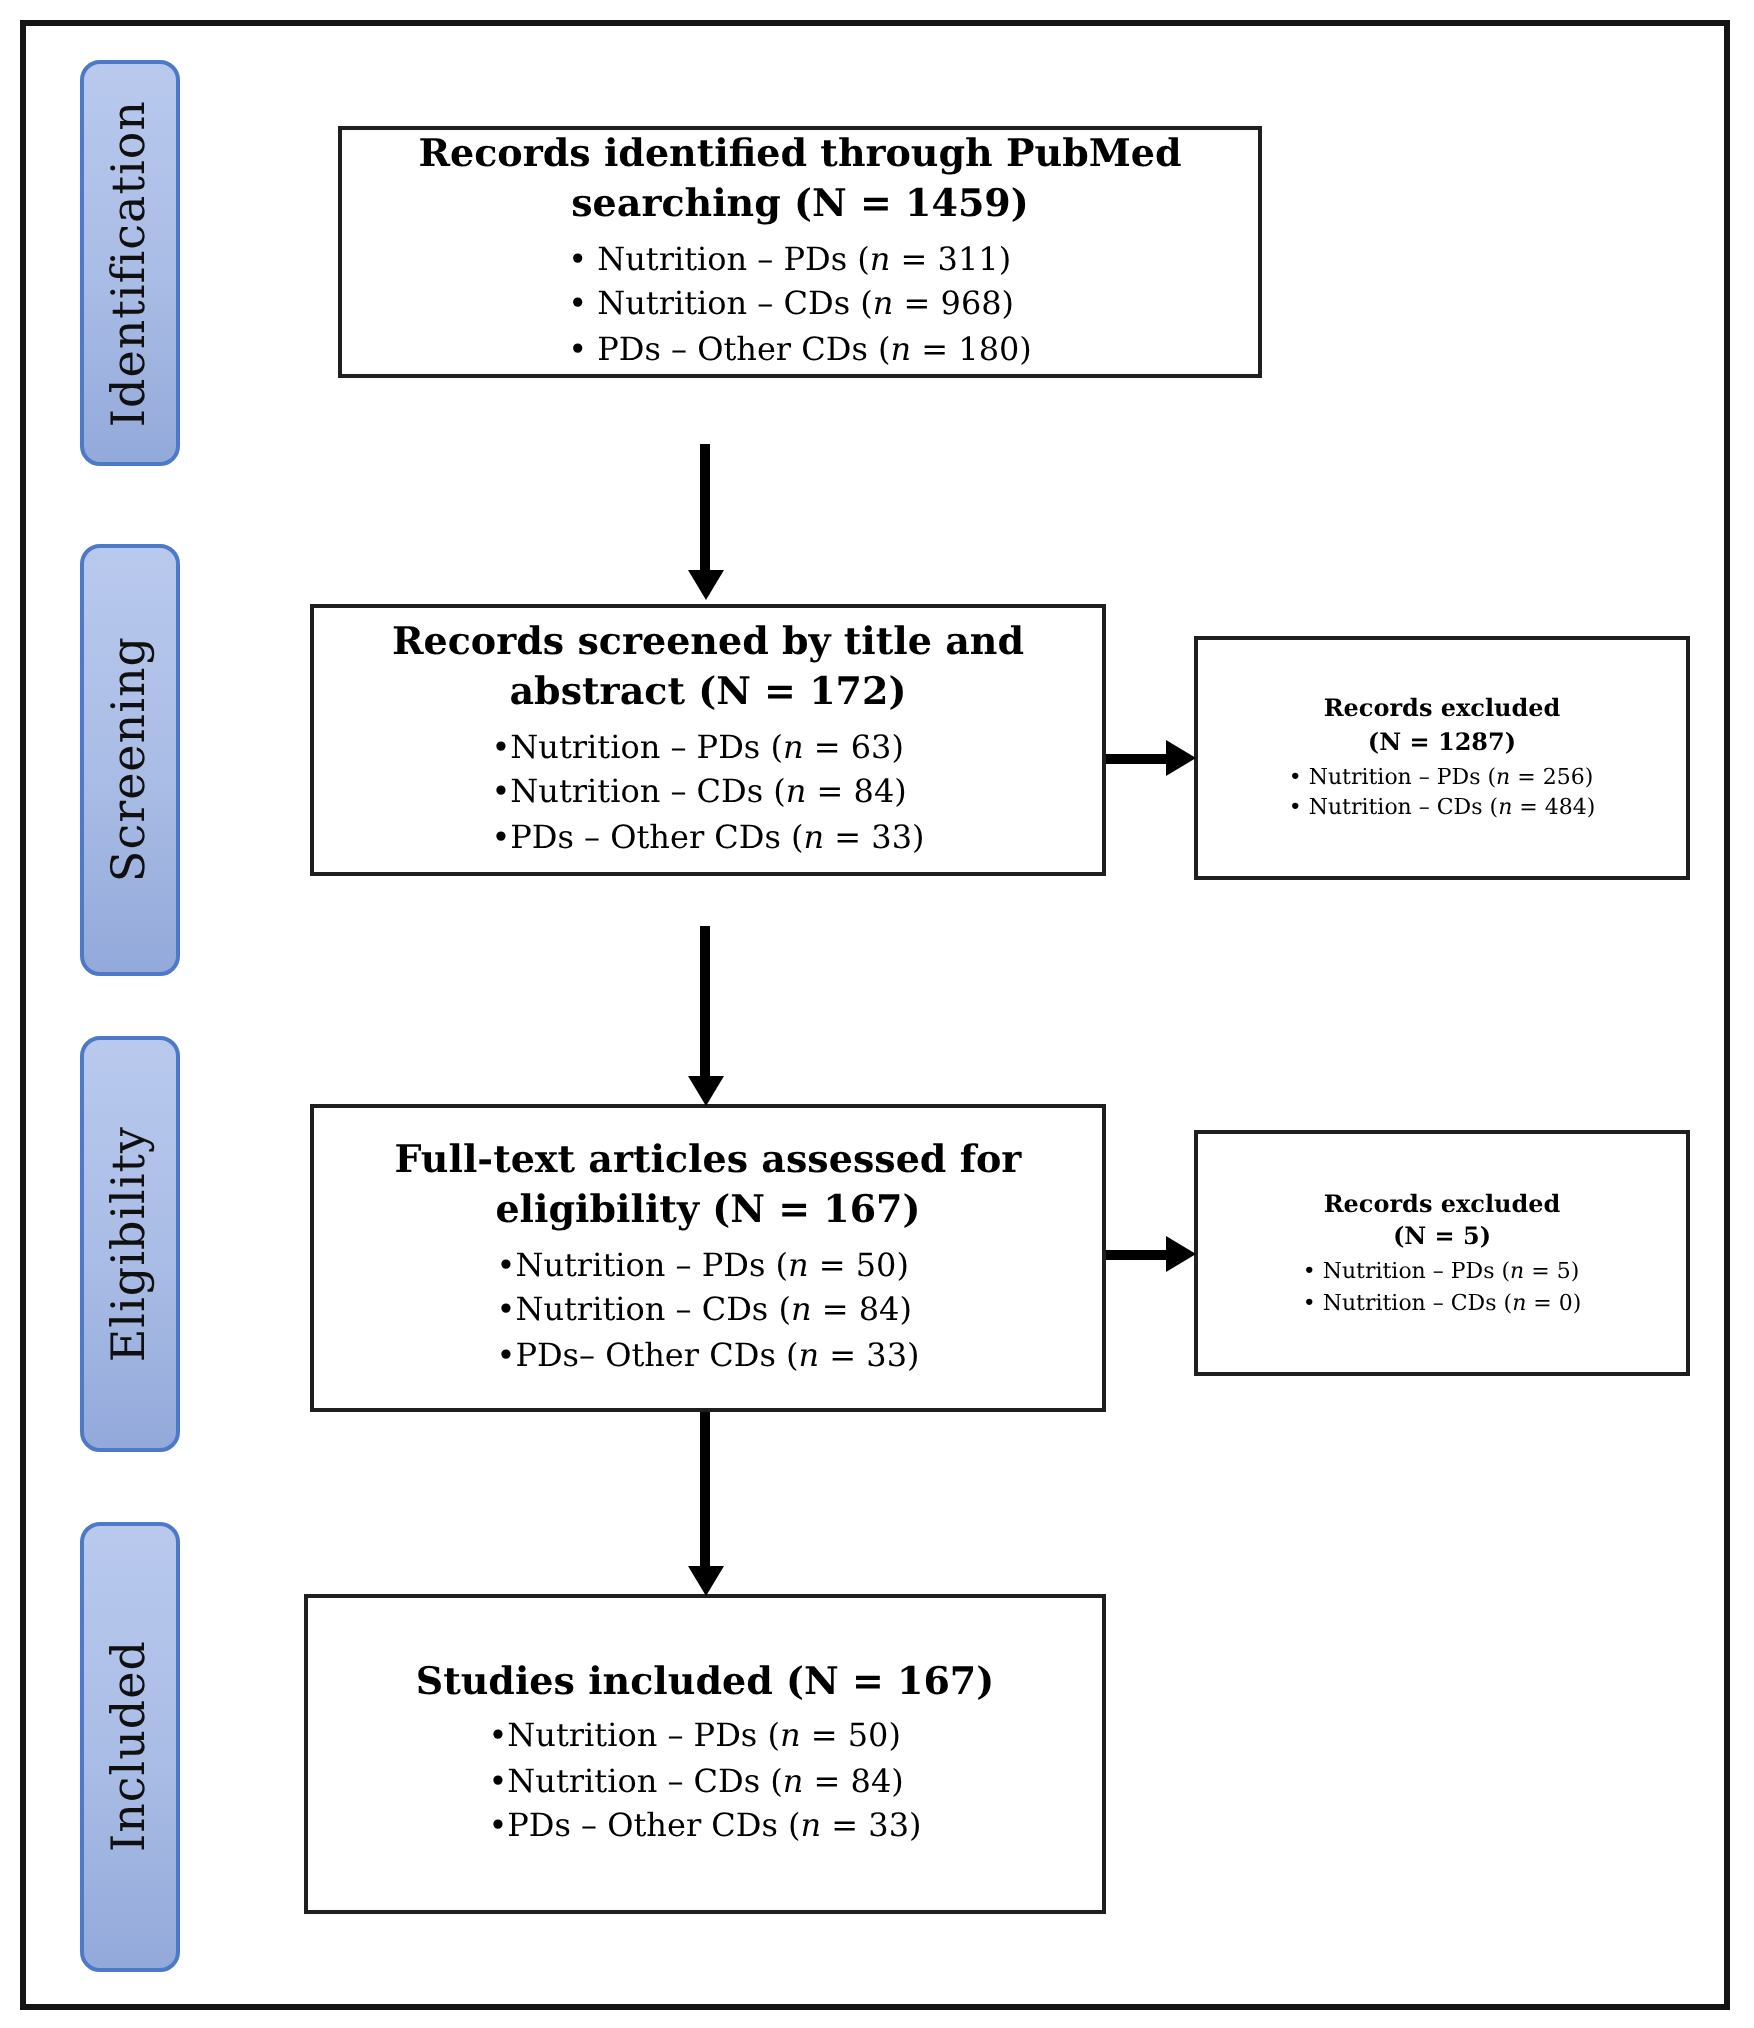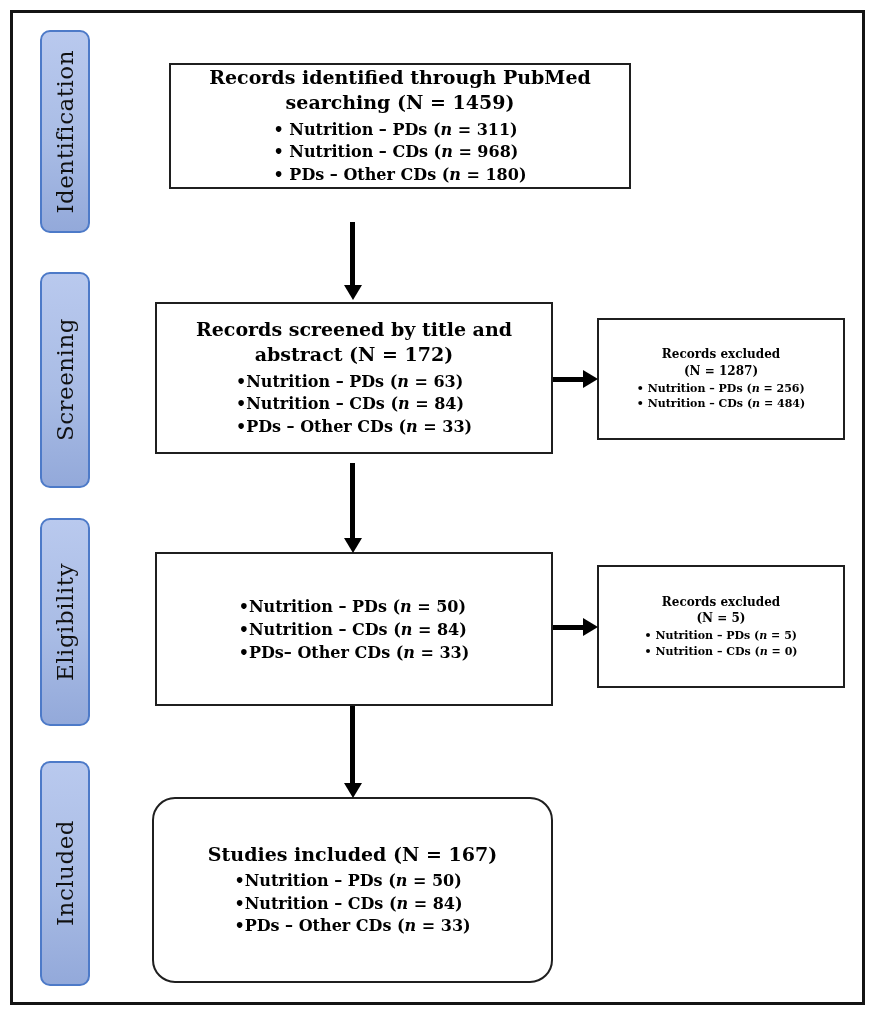--- a/index.html
+++ b/index.html
@@ -29,31 +29,31 @@
   #pill-screening{top:272px;height:216px;}
   #pill-eligibility{top:518px;height:208px;}
   #pill-included{top:761px;height:225px;}
 
   
   .flow-box{position:absolute;box-sizing:border-box;background:#fff;
             border:2px solid var(--box_border);
             display:flex;flex-direction:column;align-items:center;justify-content:center;}
   .box-title{text-align:center;font-weight:bold;font-size:19px;line-height:1.32;}
   .box-list{list-style:none;margin:3px auto 0;padding:0;width:fit-content;
-            font-size:16px;line-height:1.42;text-align:left;font-weight:bold;}
+            font-size:16px;line-height:1.42;text-align:left;}
   .box-list .bullet{white-space:pre;}
   .flow-box.small .box-title{font-size:12px;line-height:1.35;}
   .flow-box.small .box-list{font-size:11px;line-height:1.4;margin-top:2px;}
 
   #box-identified{left:122px;top:63px;width:462px;height:126px;margin-left:47px;}
-  #box-screened{left:155px;top:302px;width:398px;height:152px;}
+  #box-screened{left:155px;top:302px;width:398px;height:136px;}
   #box-excluded-screening{left:597px;top:318px;width:248px;height:122px;}
   #box-fulltext{left:155px;top:552px;width:398px;height:154px;}
   #box-excluded-eligibility{left:597px;top:565px;width:248px;height:123px;}
-  #box-included{left:152px;top:797px;width:401px;height:186px;border-radius:23px;}
+  #box-included{left:152px;top:797px;width:401px;height:160px;}
 
   
   .shaft-v{position:absolute;width:5px;background:var(--arrow);}
   .shaft-h{position:absolute;height:5px;background:var(--arrow);}
   .head-down{position:absolute;width:0;height:0;
              border-left:9px solid transparent;border-right:9px solid transparent;
              border-top:15px solid var(--arrow);}
   .head-right{position:absolute;width:0;height:0;
              border-top:9px solid transparent;border-bottom:9px solid transparent;
              border-left:15px solid var(--arrow);}
@@ -116,20 +116,24 @@
         <div>Records excluded</div>
         <div>(N = 1287)</div>
       </div>
     <ul class="box-list">
         <li><span class="bullet">• </span><span>Nutrition – PDs (</span><i>n</i><span> = 256)</span></li>
         <li><span class="bullet">• </span><span>Nutrition – CDs (</span><i>n</i><span> = 484)</span></li>
       </ul>
   </div>
 
   <div class="flow-box" id="box-fulltext">
+    <div class="box-title">
+        <div>Full-text articles assessed for</div>
+        <div>eligibility (N = 167)</div>
+      </div>
     <ul class="box-list">
         <li><span class="bullet">•</span><span>Nutrition – PDs (</span><i>n</i><span> = 50)</span></li>
         <li><span class="bullet">•</span><span>Nutrition – CDs (</span><i>n</i><span> = 84)</span></li>
         <li><span class="bullet">•</span><span>PDs– Other CDs (</span><i>n</i><span> = 33)</span></li>
       </ul>
   </div>
 
   <div class="flow-box small" id="box-excluded-eligibility">
     <div class="box-title">
         <div>Records excluded</div>

